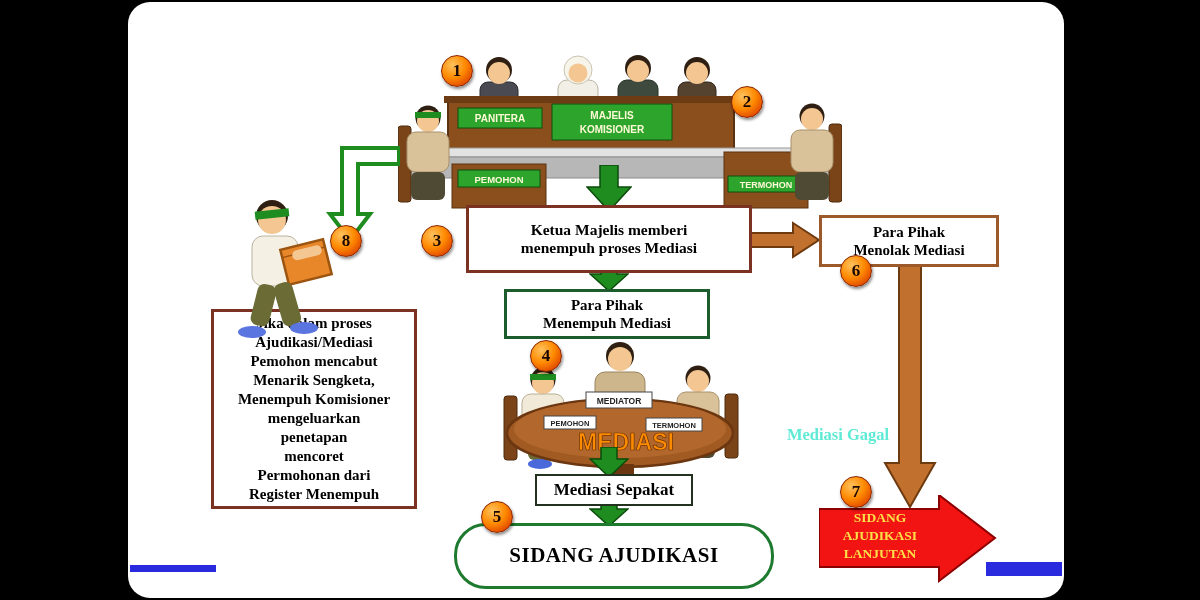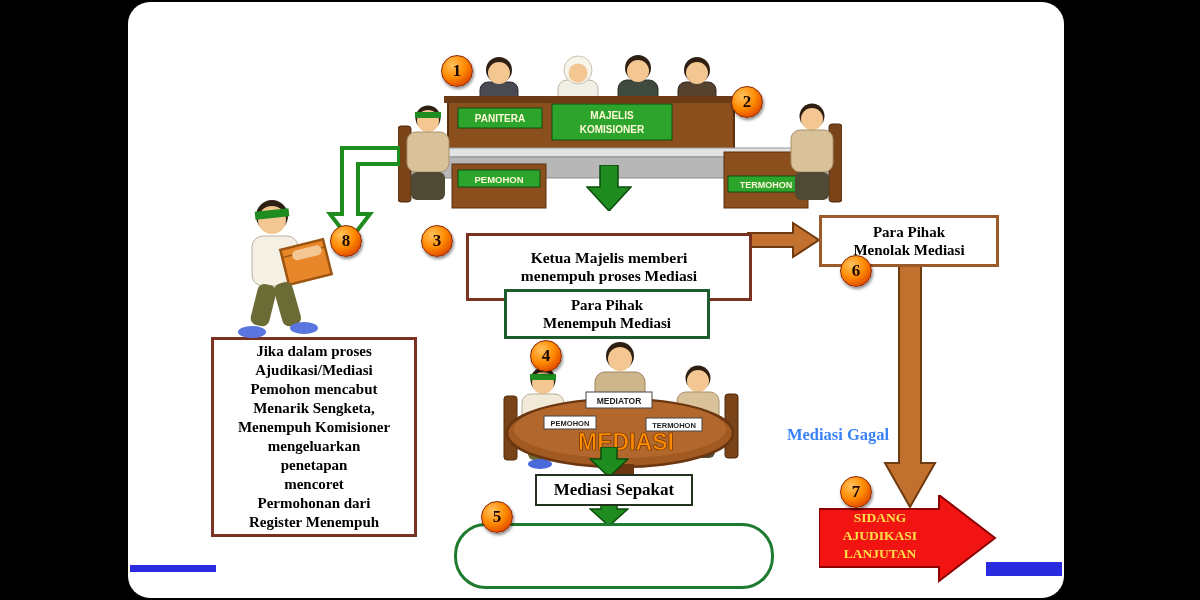--- a/index.html
+++ b/index.html
@@ -7,27 +7,27 @@
           font-family:"Liberation Serif",serif;}
   .abs{position:absolute;}
   .panel{left:128px;top:2px;width:936px;height:596px;background:#fff;border-radius:22px;}
   .badge{width:30px;height:30px;border-radius:50%;
          background:radial-gradient(circle at 35% 30%, #ffc25e, #ff8a00 45%, #e04800 80%, #b03000);
          border:1px solid #8a2400;display:flex;align-items:center;justify-content:center;
          font-weight:bold;font-size:17px;color:#1a0800;box-shadow:1px 2px 3px rgba(0,0,0,.45);z-index:30;}
   .tbox{background:#fff;display:flex;flex-direction:column;align-items:center;justify-content:center;
         text-align:center;font-weight:bold;color:#000;z-index:10;}
   .line{display:block;}
-  .maroon{border:3px solid #7b3222;margin-top:28px;}
+  .maroon{border:3px solid #7b3222;}
   .brown{border:3px solid #9c5a2a;}
   .greenb{border:3px solid #1d5c2d;}
   .darkthin{border:2.5px solid #23321f;}
   .stadium{border:3.5px solid #1e7a2e;border-radius:32px;}
   .arrow{z-index:5;}
-  .gagal{font-size:16.5px;font-weight:bold;color:#3b82f6;text-align:center;z-index:12;}
+  .gagal{font-size:16.5px;font-weight:bold;color:#5eead4;text-align:center;z-index:12;}
   .redtext{font-size:13.5px;line-height:1.35;font-weight:bold;color:#fde047;text-align:center;z-index:12;}
   .decorbar{background:#2a2ade;z-index:2;}
   svg text{font-family:"Liberation Sans",sans-serif;}
 </style>
 </head>
 <body>
 
 <div id="canvas">
   <div class="abs panel"></div>
 
@@ -161,20 +161,21 @@
 
   <div class="abs tbox darkthin" style="left:535px;top:474px;width:154px;height:28px;font-size:17px">
     <span class="line">Mediasi Sepakat</span>
   </div>
 
   <svg class="abs arrow" style="left:589px;top:501px" width="40" height="25" viewBox="0 0 40 25">
     <polygon points="12,0 28,0 28,8 39,8 20,25 1,8 12,8" fill="#1e8c1e" stroke="#0b4b0b" stroke-width="1.5"></polygon>
   </svg>
 
   <div class="abs tbox stadium" style="left:454px;top:523px;width:314px;height:60px;font-size:21px;letter-spacing:.5px;line-height:1.2">
+    <span class="line">SIDANG AJUDIKASI</span>
   </div>
 
   <svg class="abs arrow" style="left:819px;top:495px" width="180" height="88" viewBox="0 0 180 88">
     <polygon points="0,14 120,14 120,0 176,43 120,86 120,72 0,72" fill="#f21313" stroke="#8c0000" stroke-width="2"></polygon>
   </svg>
   <div class="abs redtext" style="left:827px;top:509px;width:106px">
     <span class="line">SIDANG</span>
     <span class="line">AJUDIKASI</span>
     <span class="line">LANJUTAN</span>
   </div>

